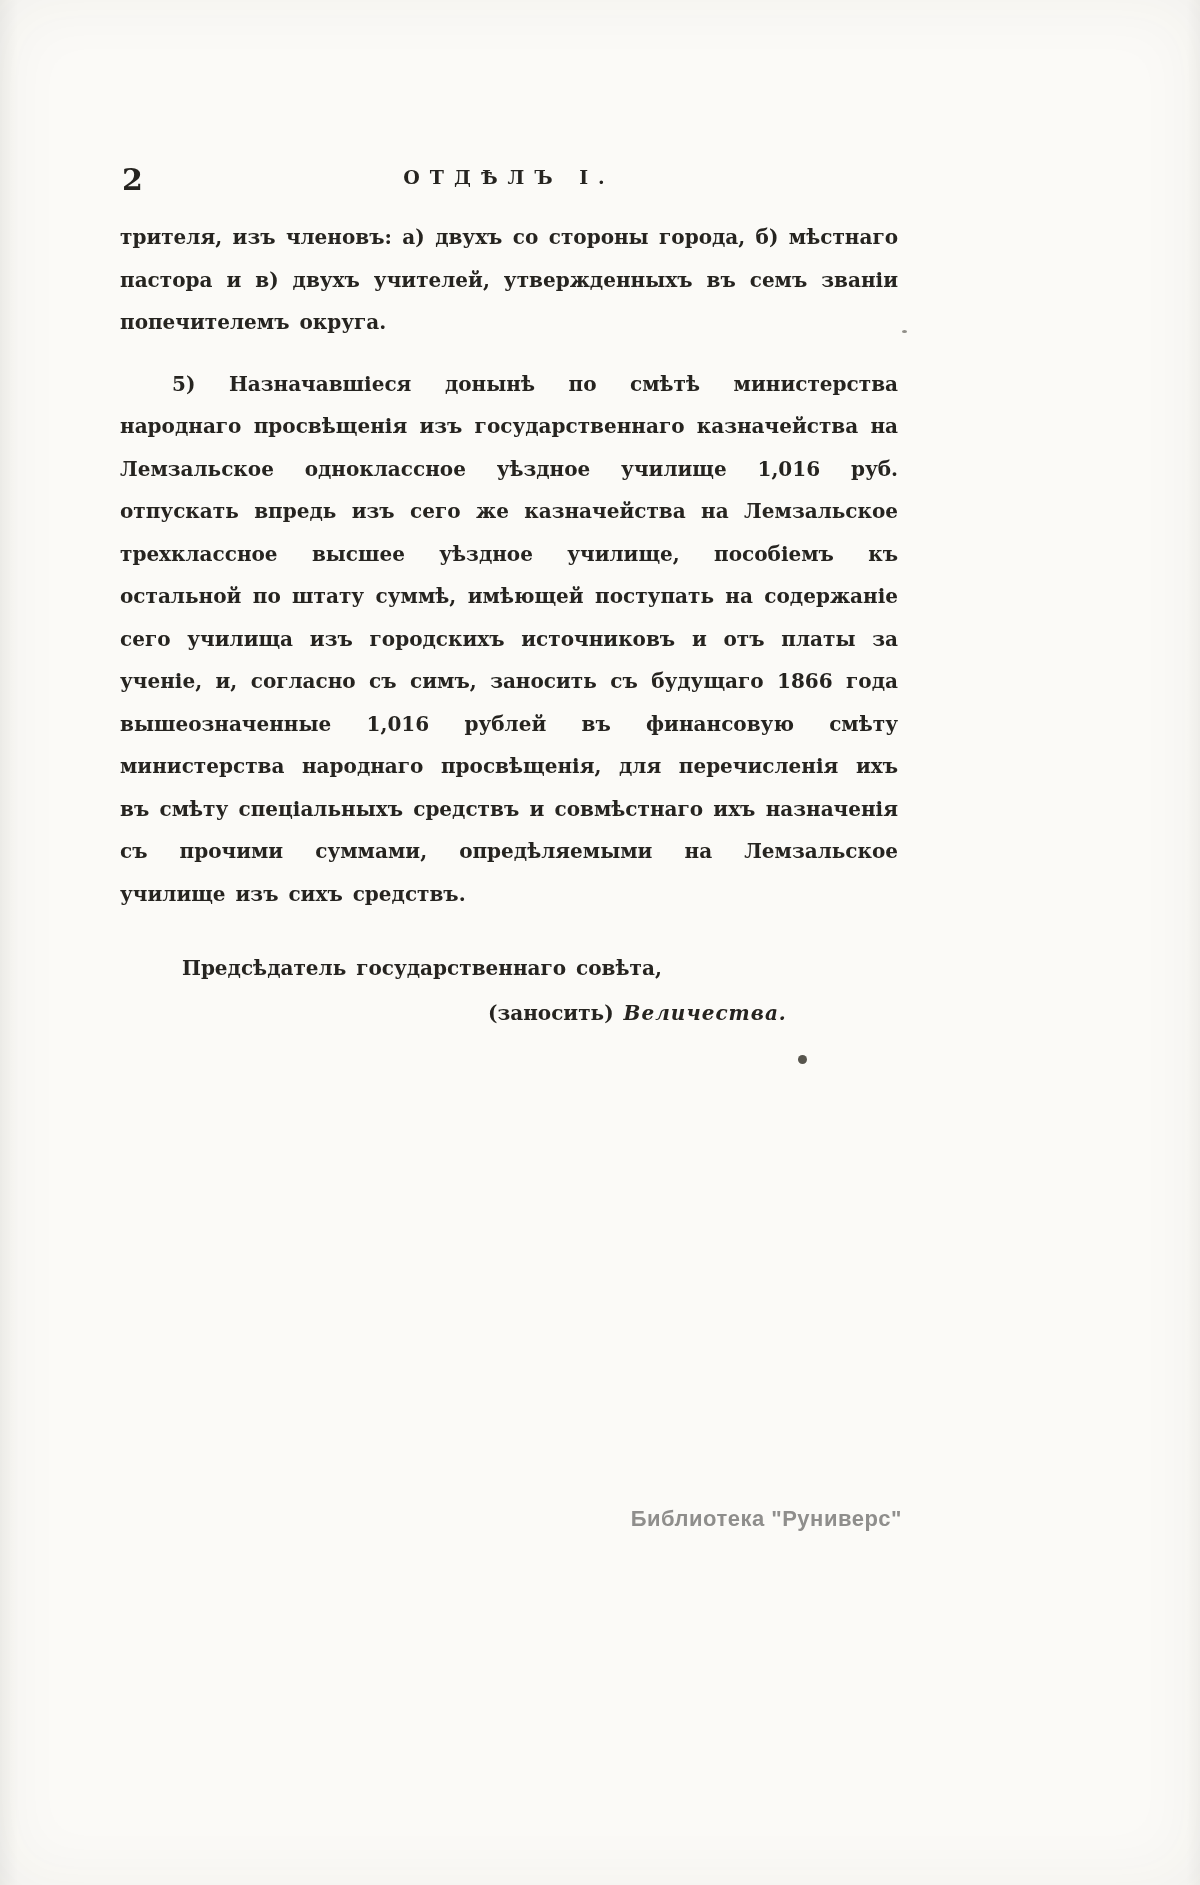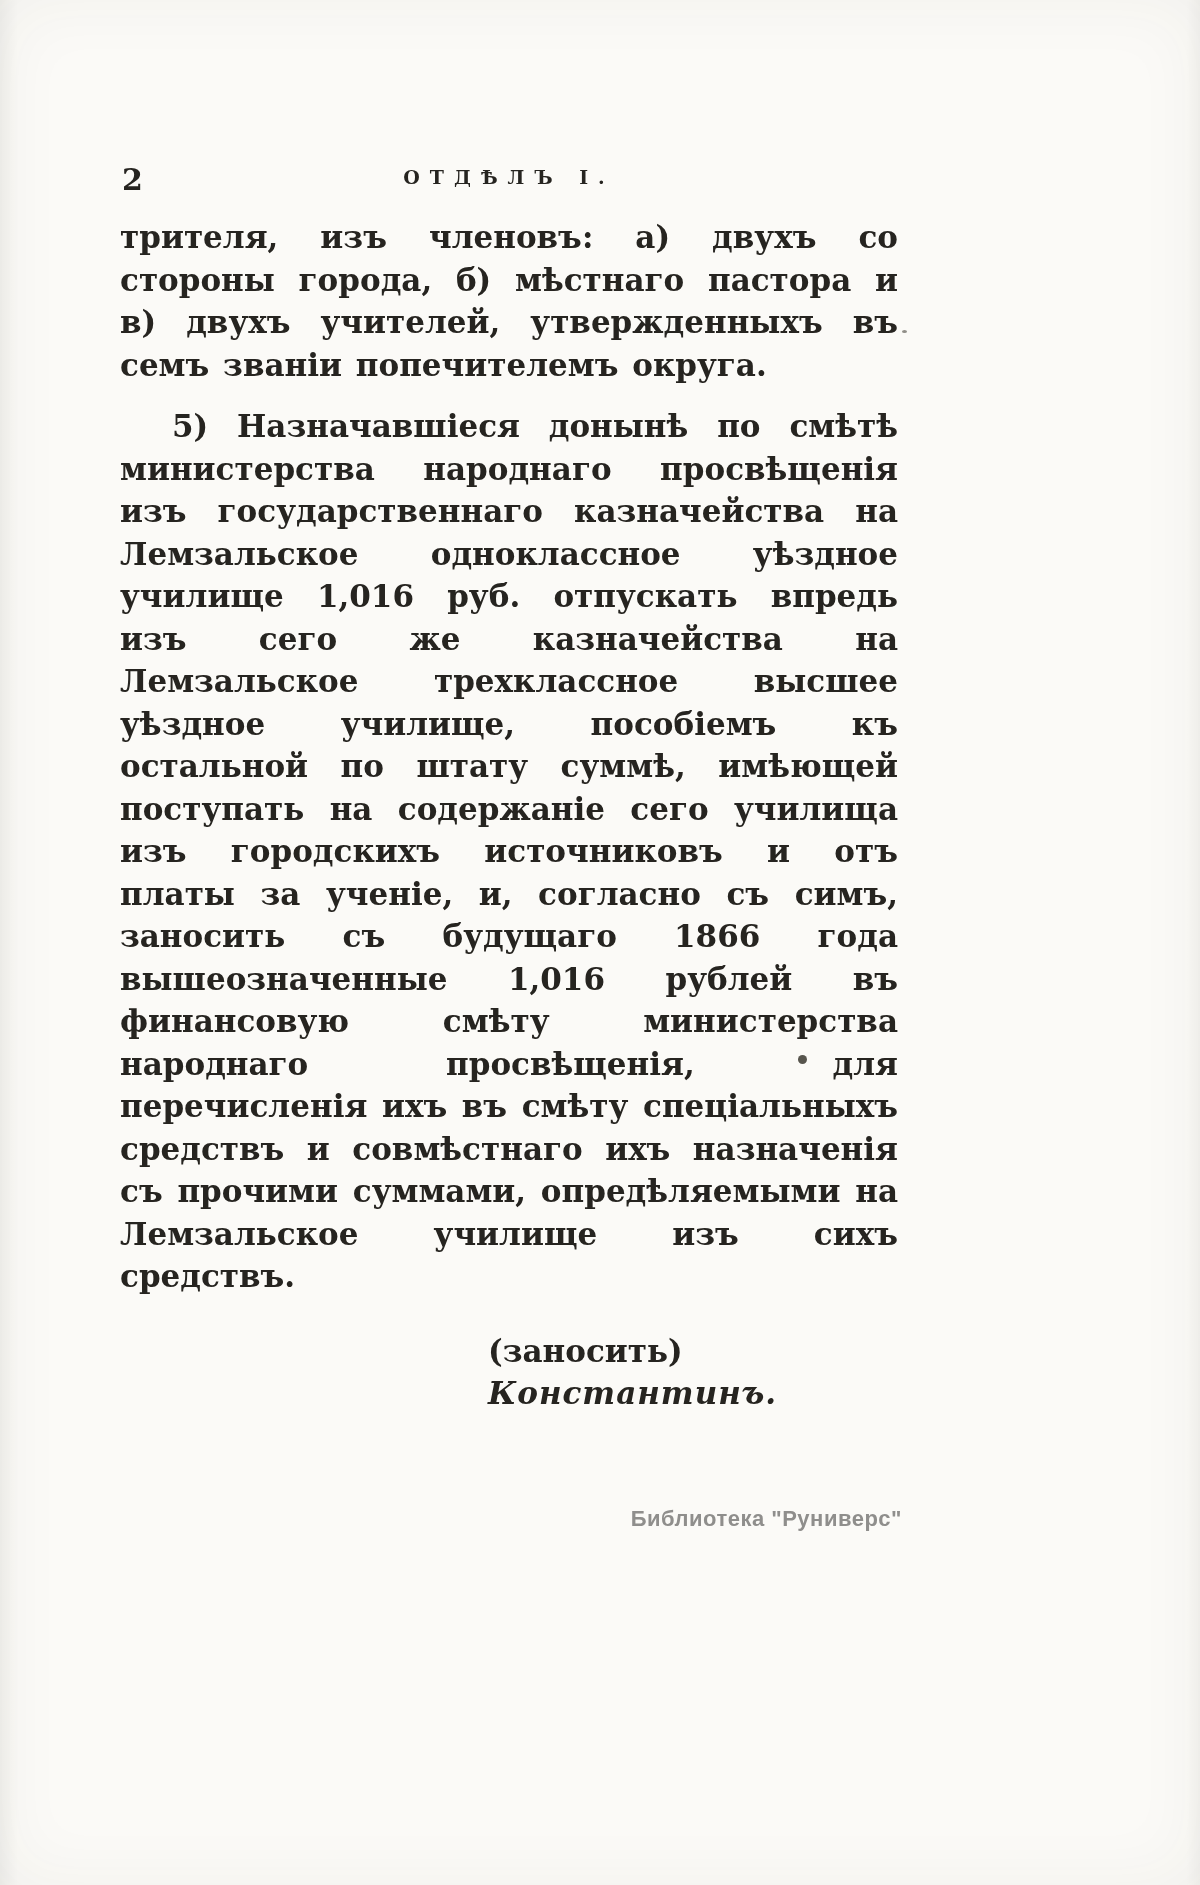--- a/index.html
+++ b/index.html
@@ -39,21 +39,21 @@
     font-size: 19px;
     font-weight: bold;
     letter-spacing: 10px;
     padding-top: 6px;
   }
   .content {
     position: absolute;
     top: 216px;
     left: 120px;
     width: 778px;
-    font-size: 31px;
+    font-size: 20px;
     line-height: 42.5px;
     font-weight: bold;
     text-align: justify;
     word-spacing: 3px;
   }
   .content p {
     margin: 0 0 19px 0;
   }
   .content p.indent {
     text-indent: 52px;
@@ -114,23 +114,24 @@
     <div class="page-number">2</div>
     <div class="running-head">ОТДѢЛЪ I.</div>
     <div class="ink-speck"></div>
   </div>
 
   <div class="content">
     <p class="no-indent">трителя, изъ членовъ: а) двухъ со стороны города, б) мѣстнаго пастора и в) двухъ учителей, утвержденныхъ въ семъ званіи попечителемъ округа.</p>
     <p class="indent">5) Назначавшіеся донынѣ по смѣтѣ министерства народнаго просвѣщенія изъ государственнаго казначейства на Лемзальское одноклассное уѣздное училище 1,016 руб. отпускать впредь изъ сего же казначейства на Лемзальское трехклассное высшее уѣздное училище, пособіемъ къ остальной по штату суммѣ, имѣющей поступать на содержаніе сего училища изъ городскихъ источниковъ и отъ платы за ученіе, и, согласно съ симъ, заносить съ будущаго 1866 года вышеозначенные 1,016 рублей въ финансовую смѣту министерства народнаго просвѣщенія, для перечисленія ихъ въ смѣту спеціальныхъ средствъ и совмѣстнаго ихъ назначенія съ прочими суммами, опредѣляемыми на Лемзальское училище изъ сихъ средствъ.</p>
 
     <div class="signature-block">
+      <p class="sig-line1">Предсѣдатель государственнаго совѣта,</p>
       <p class="sig-line2">
         <span>(заносить)</span>
-        <span class="sig-name">Константинъ.</span>
+        <span class="sig-name">Величества.</span>
       </p>
     </div>
   </div>
 
   <div class="ink-dot"></div>
 
   <div class="watermark">Библиотека "Руниверс"</div>
 
 </div>
 

